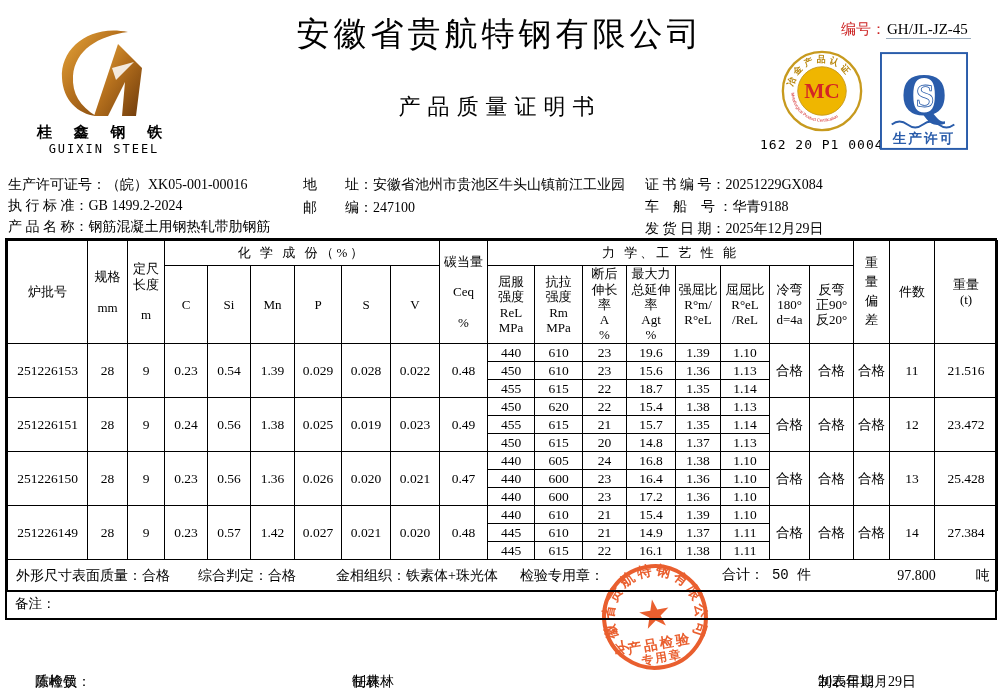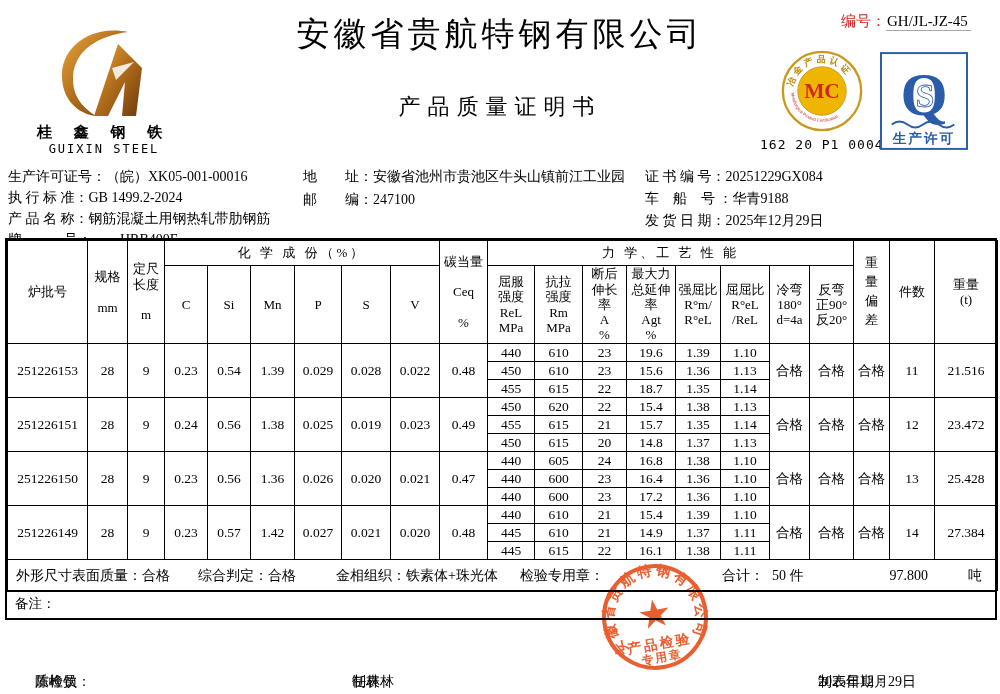--- a/index.html
+++ b/index.html
@@ -4,36 +4,36 @@
 <style>
   html,body{margin:0;padding:0;background:#fff;}
   .page{position:relative;width:1000px;height:694px;background:#fff;overflow:hidden;
         font-family:"Liberation Serif","DejaVu Serif",serif;color:#000;}
 
   
   .company-title{position:absolute;top:12px;left:130px;width:740px;text-align:center;
                  font-size:33px;letter-spacing:4px;white-space:nowrap;}
   .doc-title{position:absolute;top:92px;left:130px;width:740px;text-align:center;
              font-size:22px;letter-spacing:7px;white-space:nowrap;}
-  .serial{position:absolute;top:12px;left:841px;font-size:15px;white-space:nowrap;}
+  .serial{position:absolute;top:20px;left:841px;font-size:15px;white-space:nowrap;}
   .serial .lbl{color:#c22;}
   .serial .val{border-bottom:1px solid #9ab;padding:0 3px 1px 1px;}
 
   .logo{position:absolute;left:36px;top:22px;width:136px;text-align:center;}
   .logo-cn{font-size:15px;font-weight:bold;letter-spacing:9px;margin-top:1px;white-space:nowrap;}
   .logo-en{font-size:12px;font-family:"DejaVu Sans Mono",monospace;letter-spacing:2px;white-space:nowrap;}
 
   .mc{position:absolute;left:760px;top:50px;width:124px;text-align:center;}
   .mc-code{font-size:13px;margin-top:1px;letter-spacing:1px;white-space:nowrap;
            font-family:"DejaVu Sans Mono",monospace;}
   .qs{position:absolute;left:880px;top:52px;}
 
   
   .info{position:absolute;top:160px;left:0;width:1000px;font-size:14px;}
-  .info-col{position:absolute;top:8px;white-space:nowrap;}
+  .info-col{position:absolute;top:16px;white-space:nowrap;}
   .info-col.c1{left:8px;}
   .info-col.c2{left:303px;}
   .info-col.c3{left:645px;}
   .c1 .info-line{height:21px;}
   .c2 .info-line{height:23px;}
   .c3 .info-line{height:22px;}
 
   
   .doc-box{position:absolute;left:5px;top:238px;width:988px;border:2px solid #000;background:#fff;}
   table.cert{border-collapse:collapse;width:100%;table-layout:fixed;}
@@ -44,21 +44,21 @@
   .cert tbody tr{height:18px;}
   .cert tbody td{line-height:17px;font-size:13.5px;}
   .hdr{white-space:pre-line;line-height:1.18;}
   .ghdr{font-size:14px;letter-spacing:3px;}
   .vtext{display:inline-block;width:15px;line-height:1.45;white-space:normal;font-size:13px;}
   .summary-row td{height:30px;}
   .summary-flex{display:flex;align-items:center;font-size:14px;white-space:nowrap;padding-left:8px;}
   .summary-flex .s2{margin-left:28px;}
   .summary-flex .s3{margin-left:40px;}
   .summary-flex .s4{margin-left:22px;}
-  .summary-flex .s5{margin-left:118px;}
+  .summary-flex .s5{margin-left:118px;font-family:Liberation Mono, monospace;}
   .summary-flex .s5 .num{margin:0 8px;}
   .summary-flex .s6{margin-left:78px;}
   .summary-flex .s7{margin-left:40px;}
 
   .notes{border-top:1px solid #000;display:flex;padding:4px 6px 6px 8px;
          font-size:13.5px;line-height:16px;background:#fff;}
   .notes-label{white-space:nowrap;text-align:right;}
   .notes-lines{margin-left:2px;}
   .notes-lines .nline{white-space:nowrap;}
   .notes-lines .nline:last-child{padding-left:26px;}

